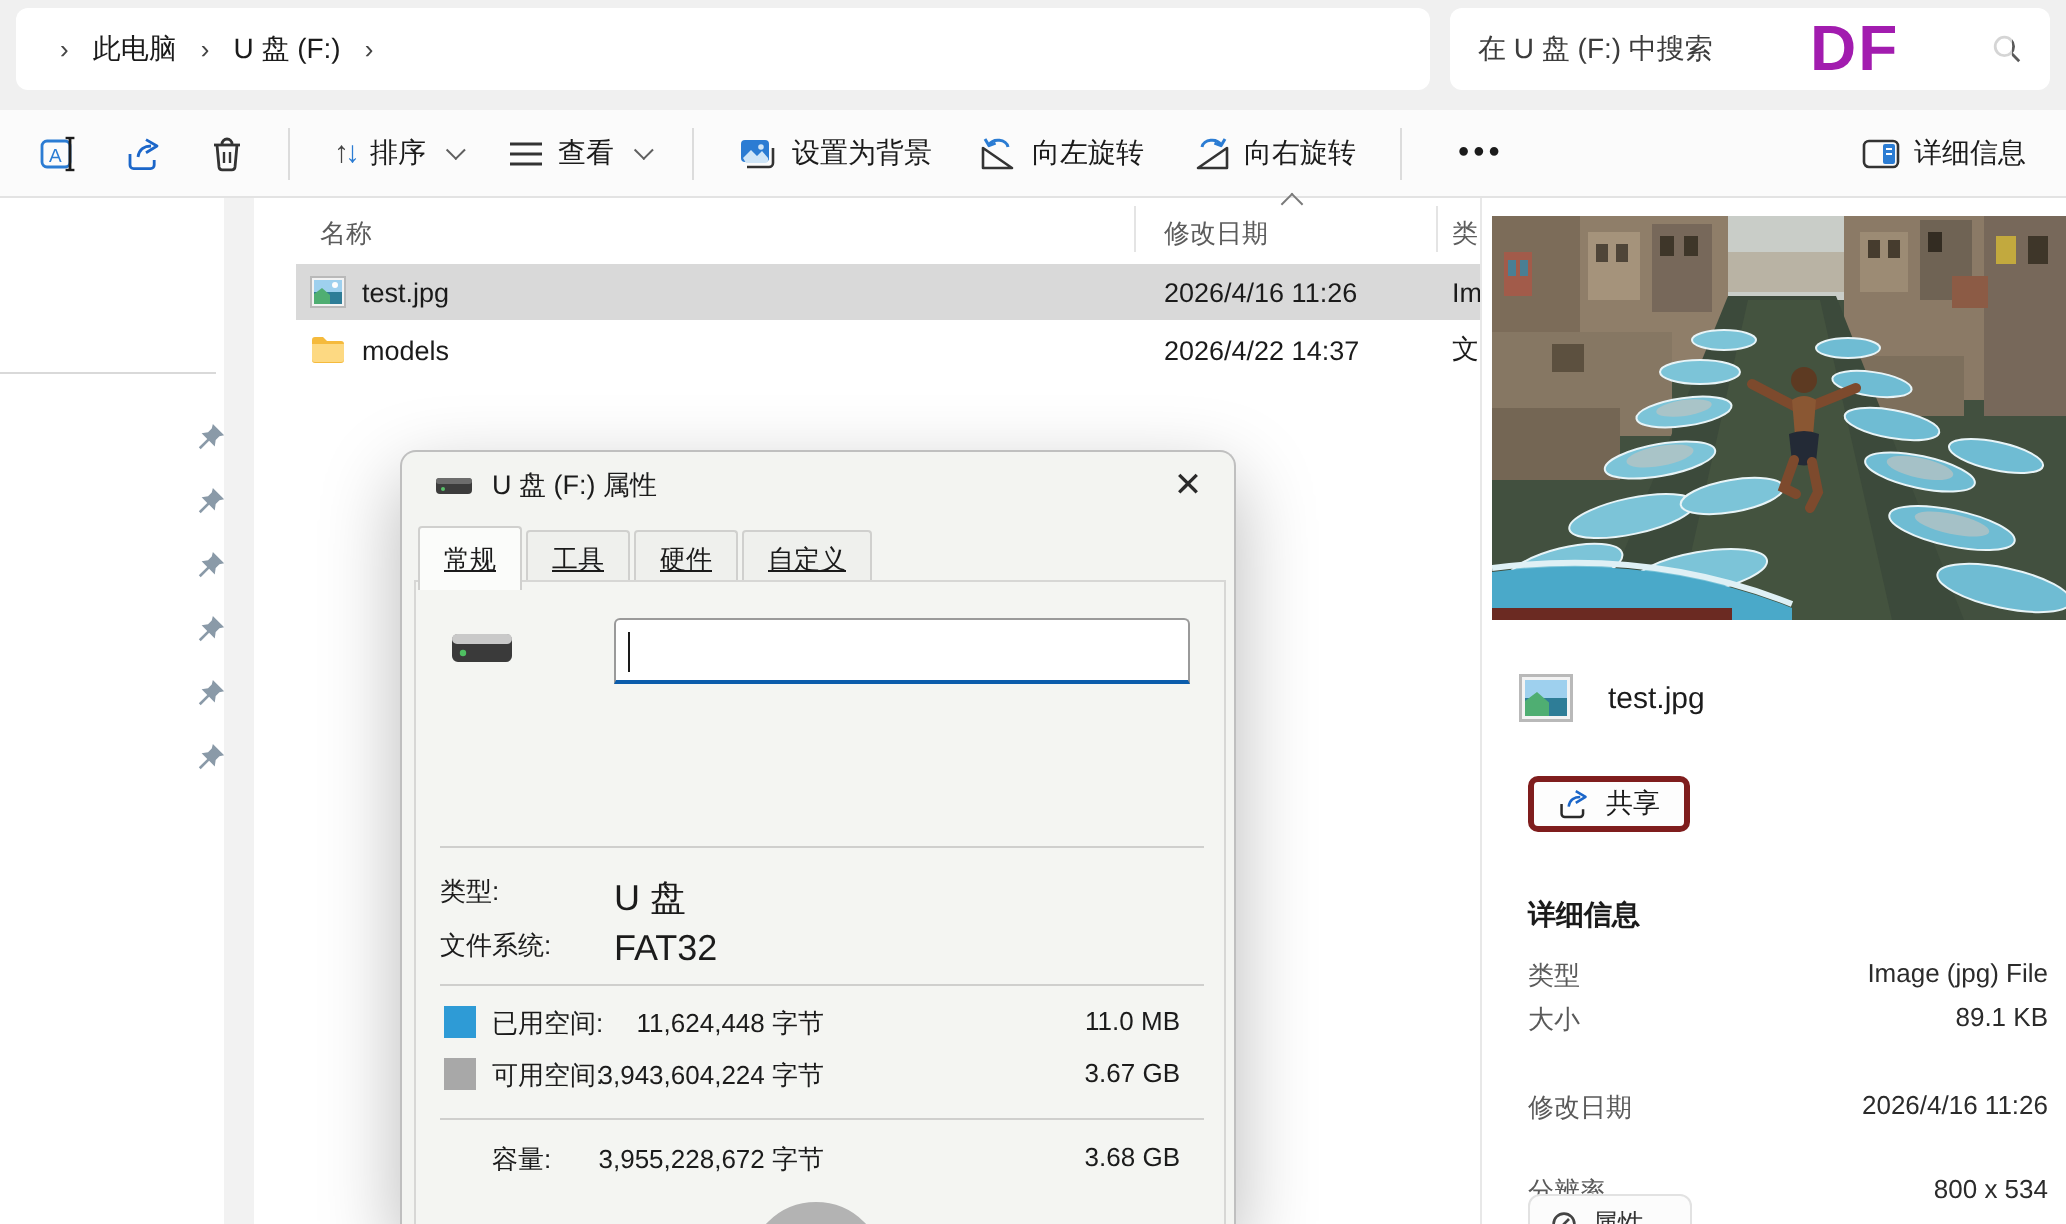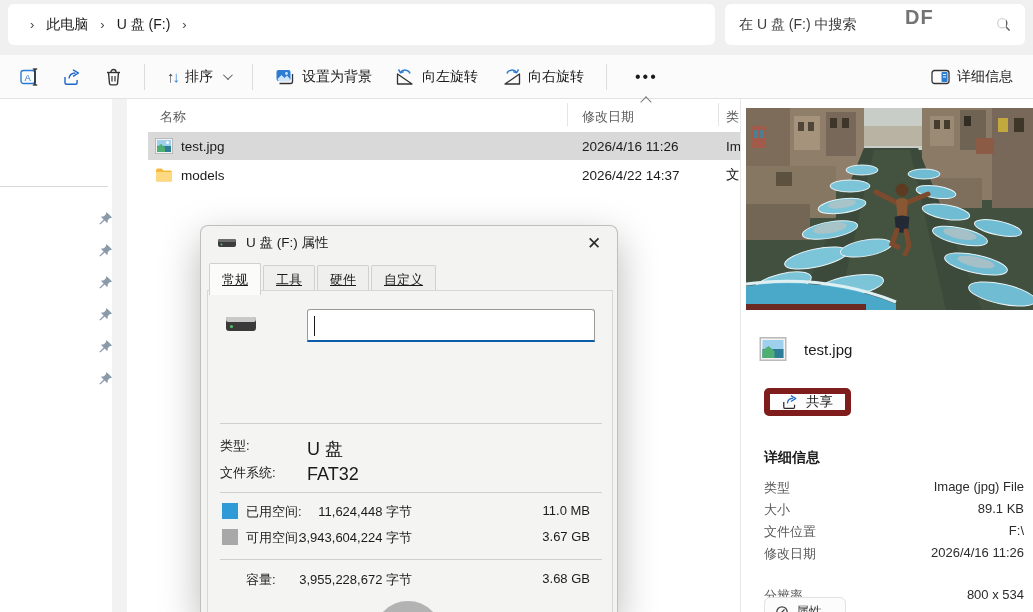--- a/index.html
+++ b/index.html
@@ -9,21 +9,21 @@
 
   
   .topbar { position:absolute; left:0; top:0; width:1033px; height:55px; background:#f0f0f0; }
   .addressbar { position:absolute; left:8px; top:4px; width:707px; height:41px; background:#fff; border-radius:6px;
                 display:flex; align-items:center; padding:0 10px; font-size:14px; }
   .crumb-sep { color:#454545; font-size:13px; margin:0 12px; }
   .crumb { color:#1b1b1b; cursor:default; }
   .searchbar { position:absolute; left:725px; top:4px; width:300px; height:41px; background:#fff; border-radius:6px;
                display:flex; align-items:center; padding:0 14px; font-size:14px; color:#3c3c3c; }
   .searchbar .ph { flex:1; }
-  .watermark { position:absolute; left:905px; top:6px; font-size:20px; font-weight:bold; color:#737373;
+  .watermark { position:absolute; left:905px; top:6px; font-size:32px; font-weight:bold; color:#a21caf;
                letter-spacing:1px; pointer-events:none; }
   .wm-blob { position:absolute; background:rgba(255,255,255,0.75); border-radius:50%; pointer-events:none; }
 
   
   .toolbar { position:absolute; left:0; top:55px; width:1033px; height:44px; background:#fbfbfb;
              border-bottom:1px solid #e3e3e3; display:flex; align-items:center; padding:0 10px; gap:4px; }
   .tbtn { display:flex; align-items:center; gap:7px; padding:7px 10px; border-radius:5px; font-size:14px; color:#1b1b1b; cursor:default; }
   .tbtn svg { display:block; }
   .tb-div { width:1px; height:26px; background:#dcdcdc; margin:0 8px; }
   .chev { display:inline-block; width:7px; height:7px; border-right:1.4px solid #5f5f5f; border-bottom:1.4px solid #5f5f5f;
@@ -55,21 +55,21 @@
   .fl-date { position:absolute; left:434px; }
   .fl-type { position:absolute; left:578px; }
 
   
   .rpanel { position:absolute; left:740px; top:99px; width:293px; height:513px; background:#fff; border-left:1px solid #e8e8e8; }
   .preview { position:absolute; left:5px; top:9px; width:288px; height:202px; overflow:hidden; }
   .pv-filehead { position:absolute; left:18px; top:238px; display:flex; align-items:center; gap:17px; }
   .pv-thumb { width:28px; height:24px; }
   .pv-name { font-size:15px; color:#1b1b1b; }
   .share-btn { position:absolute; left:23px; top:289px; height:28px; padding:0 12px; display:flex; align-items:center; gap:8px;
-               background:#fdfdfd; border:6px solid #7f1d1d; border-radius:5px; font-size:13.5px; }
+               background:#fdfdfd; border:3px solid #7f1d1d; border-radius:5px; font-size:13.5px; }
   .details-title { position:absolute; left:23px; top:350px; font-size:14px; font-weight:bold; color:#1b1b1b; }
   .dt-row { position:absolute; left:23px; width:260px; height:22px; font-size:13px; }
   .dt-label { color:#5a5a5a; }
   .dt-value { position:absolute; right:0; top:0; color:#2b2b2b; }
   .cut-btn { position:absolute; left:23px; top:498px; width:82px; height:30px; border:1px solid #e2e2e2; border-radius:6px;
              background:#fcfcfc; display:flex; align-items:center; gap:7px; padding:0 10px; font-size:13px; color:#333; overflow:hidden; }
 
   
   .dialog { position:absolute; left:200px; top:225px; width:418px; height:390px; background:#f3f4f1;
             border:1px solid #bfbfbf; border-bottom:none; border-radius:8px 8px 0 0;
@@ -145,20 +145,29 @@
         <line x1="7" y1="8" x2="7" y2="13.5" stroke="#333" stroke-width="1.2"></line>
         <line x1="10" y1="8" x2="10" y2="13.5" stroke="#333" stroke-width="1.2"></line>
       </svg>
     </div>
     <div class="tb-div"></div>
     <div class="tbtn">
       <span class="sort-glyph"><span style="color:#444">↑</span>↓</span>
       <span>排序</span>
       <span class="chev"></span>
     </div>
+    <div class="tbtn">
+      <svg width="18" height="14" viewBox="0 0 18 14">
+        <line x1="1" y1="2" x2="17" y2="2" stroke="#333" stroke-width="1.5"></line>
+        <line x1="1" y1="7" x2="17" y2="7" stroke="#333" stroke-width="1.5"></line>
+        <line x1="1" y1="12" x2="17" y2="12" stroke="#333" stroke-width="1.5"></line>
+      </svg>
+      <span>查看</span>
+      <span class="chev"></span>
+    </div>
     <div class="tb-div"></div>
     <div class="tbtn">
       <svg width="20" height="18" viewBox="0 0 20 18">
         <rect x="1.5" y="2" width="14" height="11" rx="2" fill="#2b7cd3"></rect>
         <path d="M2.5 11 l4-4 3 3 2.5-2.5 3 3.5 v1 a1.5 1.5 0 0 1 -1.5 1.5 h-9.5 z" fill="#cfe5f7"></path>
         <circle cx="11.5" cy="5.5" r="1.4" fill="#cfe5f7"></circle>
         <path d="M4.5 15.5 h11 a2 2 0 0 0 2-2 V6" fill="none" stroke="#333" stroke-width="1.3"></path>
       </svg>
       <span>设置为背景</span>
     </div>
@@ -353,24 +362,20 @@
     <div class="details-title">详细信息</div>
 
     <div class="dt-row" style="top:380px">
       <span class="dt-label">类型</span>
       <span class="dt-value">Image (jpg) File</span>
     </div>
     <div class="dt-row" style="top:402px">
       <span class="dt-label">大小</span>
       <span class="dt-value">89.1 KB</span>
     </div>
-    <div class="dt-row" style="top:424px">
-      <span class="dt-label">文件位置</span>
-      <span class="dt-value">F:\</span>
-    </div>
     <div class="dt-row" style="top:446px">
       <span class="dt-label">修改日期</span>
       <span class="dt-value">2026/4/16 11:26</span>
     </div>
     <div class="dt-row" style="top:488px">
       <span class="dt-label">分辨率</span>
       <span class="dt-value">800 x 534</span>
     </div>
 
     <div class="cut-btn">

